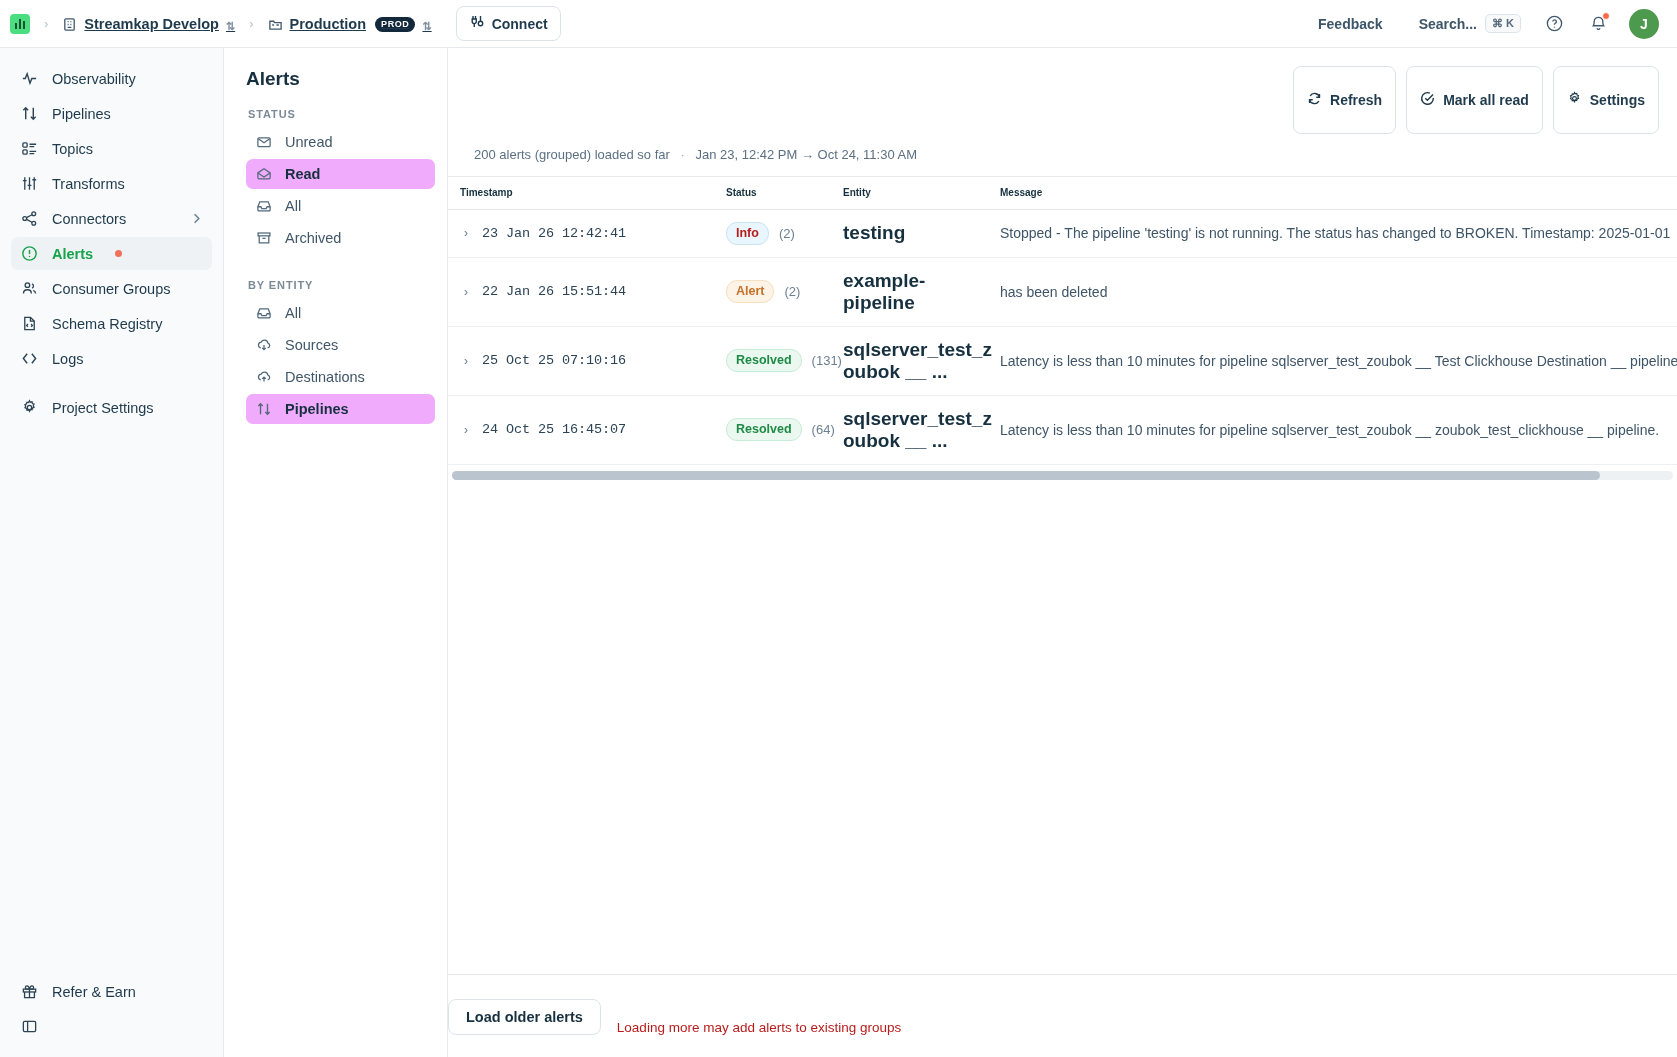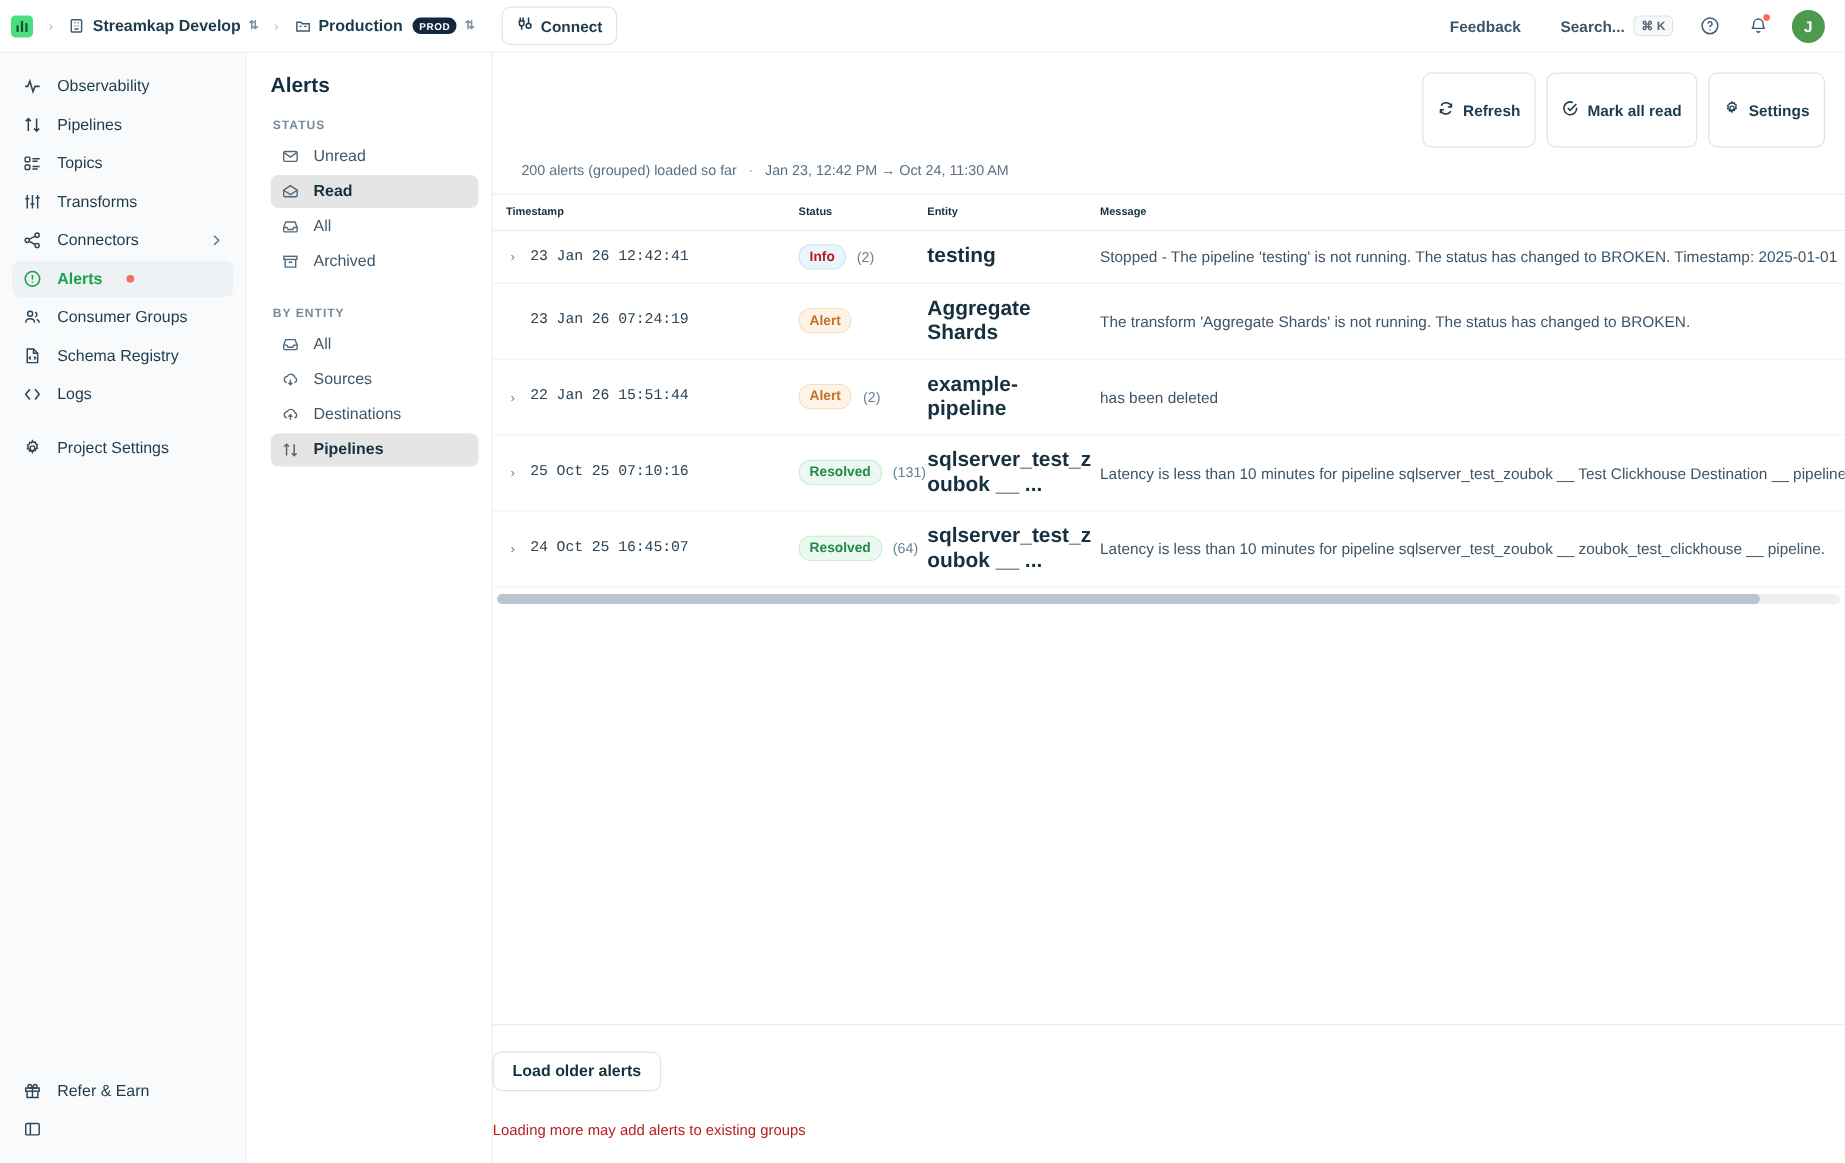--- a/index.html
+++ b/index.html
@@ -21,23 +21,23 @@
     padding: 0 18px 0 10px;
   }
   .brand-logo {
     width: 20px; height: 20px; border-radius: 4px;
     background: #4ade80; display: flex; align-items: center;
     justify-content: center; margin-right: 6px;
   }
   .brand-logo svg { display:block; }
   .crumb-sep { color: #b4c0cb; font-size: 13px; margin: 0 8px; }
   .crumb {
-    display: flex; align-items: center; gap: 7px;
+    display: flex; align-items: flex-end; gap: 7px;
     font-size: 14.5px; font-weight: 700; color: #1e3a4c;
-    padding: 4px 6px; border-radius: 6px; cursor: pointer;
+    padding: 4px 6px; border-radius: 6px; cursor: pointer; text-decoration: underline;
   }
   .crumb .ico { display: flex; color: #41596e; }
   .pill-prod {
     background: #14283c; color: #fff; font-size: 9px; font-weight: 700;
     letter-spacing: .6px; border-radius: 9px; padding: 2.5px 6px;
     margin-left: 2px;
   }
   .updown { color: #7e8fa0; font-size: 11px; line-height: 1; }
   .connect-btn {
     display: flex; align-items: center; gap: 7px;
@@ -107,21 +107,21 @@
   .subnav h2 { font-size: 19px; font-weight: 700; color: #16303f; margin-bottom: 18px; }
   .sub-group-label {
     font-size: 11px; letter-spacing: .9px; font-weight: 700;
     color: #7b8a97; margin: 6px 0 7px 2px;
   }
   .sub-item {
     display: flex; align-items: center; gap: 12px;
     padding: 7px 10px; border-radius: 7px; cursor: pointer;
     font-size: 14.5px; color: #405769; margin-bottom: 2px;
   }
-  .sub-item.active { background: #e5e5e5; }
+  .sub-item.active { background: #f0abfc; }
   .sub-item.active .lbl { font-weight: 700; color: #16303f; }
   .sub-item .ico { width: 17px; display: flex; color: #52697c; flex: 0 0 17px; }
   .sub-gap { height: 18px; }
 
   
   .main { flex: 1; min-width: 0; display: flex; flex-direction: column; background: #fff; }
   .main-top { padding: 18px 18px 0 24px; }
   .main-top-row { display: flex; align-items: flex-start; }
   .search-box {
     position: relative; width: 320px;
@@ -194,21 +194,21 @@
   }
   .hscroll .thumb {
     position: absolute; left: 0; top: 0; height: 9px; width: 94%;
     background: #b9c4cf; border-radius: 5px;
   }
 
   
   .main-spacer { flex: 1; }
   .footer {
     border-top: 1px solid #e6eaee; padding: 24px 0 22px 0;
-    display: flex; flex-direction: column; align-items: flex-start; gap: 28px;
+    display: flex; flex-direction: row; align-items: flex-end; gap: 16px;
   }
   .load-btn {
     border: 1px solid #dde3e9; border-radius: 8px; background: #fff;
     padding: 9px 17px; font-size: 14.5px; font-weight: 700; color: #16303f;
     cursor: pointer; font-family: inherit;
   }
   .foot-note { font-size: 13.5px; color: #b91c1c; }
 </style>
 </head>
 <body>
@@ -566,36 +566,20 @@
               <td>
                 <div class="st-inner">
                   <span class="badge info">Info</span>
                   <span class="count">(2)</span>
                 </div>
               </td>
               <td class="entity-cell">testing</td>
               <td class="msg-cell">Stopped - The pipeline 'testing' is not running. The status has changed to BROKEN. Timestamp: 2025-01-01</td>
             </tr>
 
-            <tr>
-              <td class="ts-cell">
-                <div class="ts-inner">
-                  <span class="row-caret empty">›</span>
-                  <span class="ts-text">23 Jan 26 07:24:19</span>
-                </div>
-              </td>
-              <td>
-                <div class="st-inner">
-                  <span class="badge alert">Alert</span>
-                  <span class="count"></span>
-                </div>
-              </td>
-              <td class="entity-cell">Aggregate Shards</td>
-              <td class="msg-cell">The transform 'Aggregate Shards' is not running. The status has changed to BROKEN.</td>
-            </tr>
 
             <tr>
               <td class="ts-cell">
                 <div class="ts-inner">
                   <span class="row-caret">›</span>
                   <span class="ts-text">22 Jan 26 15:51:44</span>
                 </div>
               </td>
               <td>
                 <div class="st-inner">

